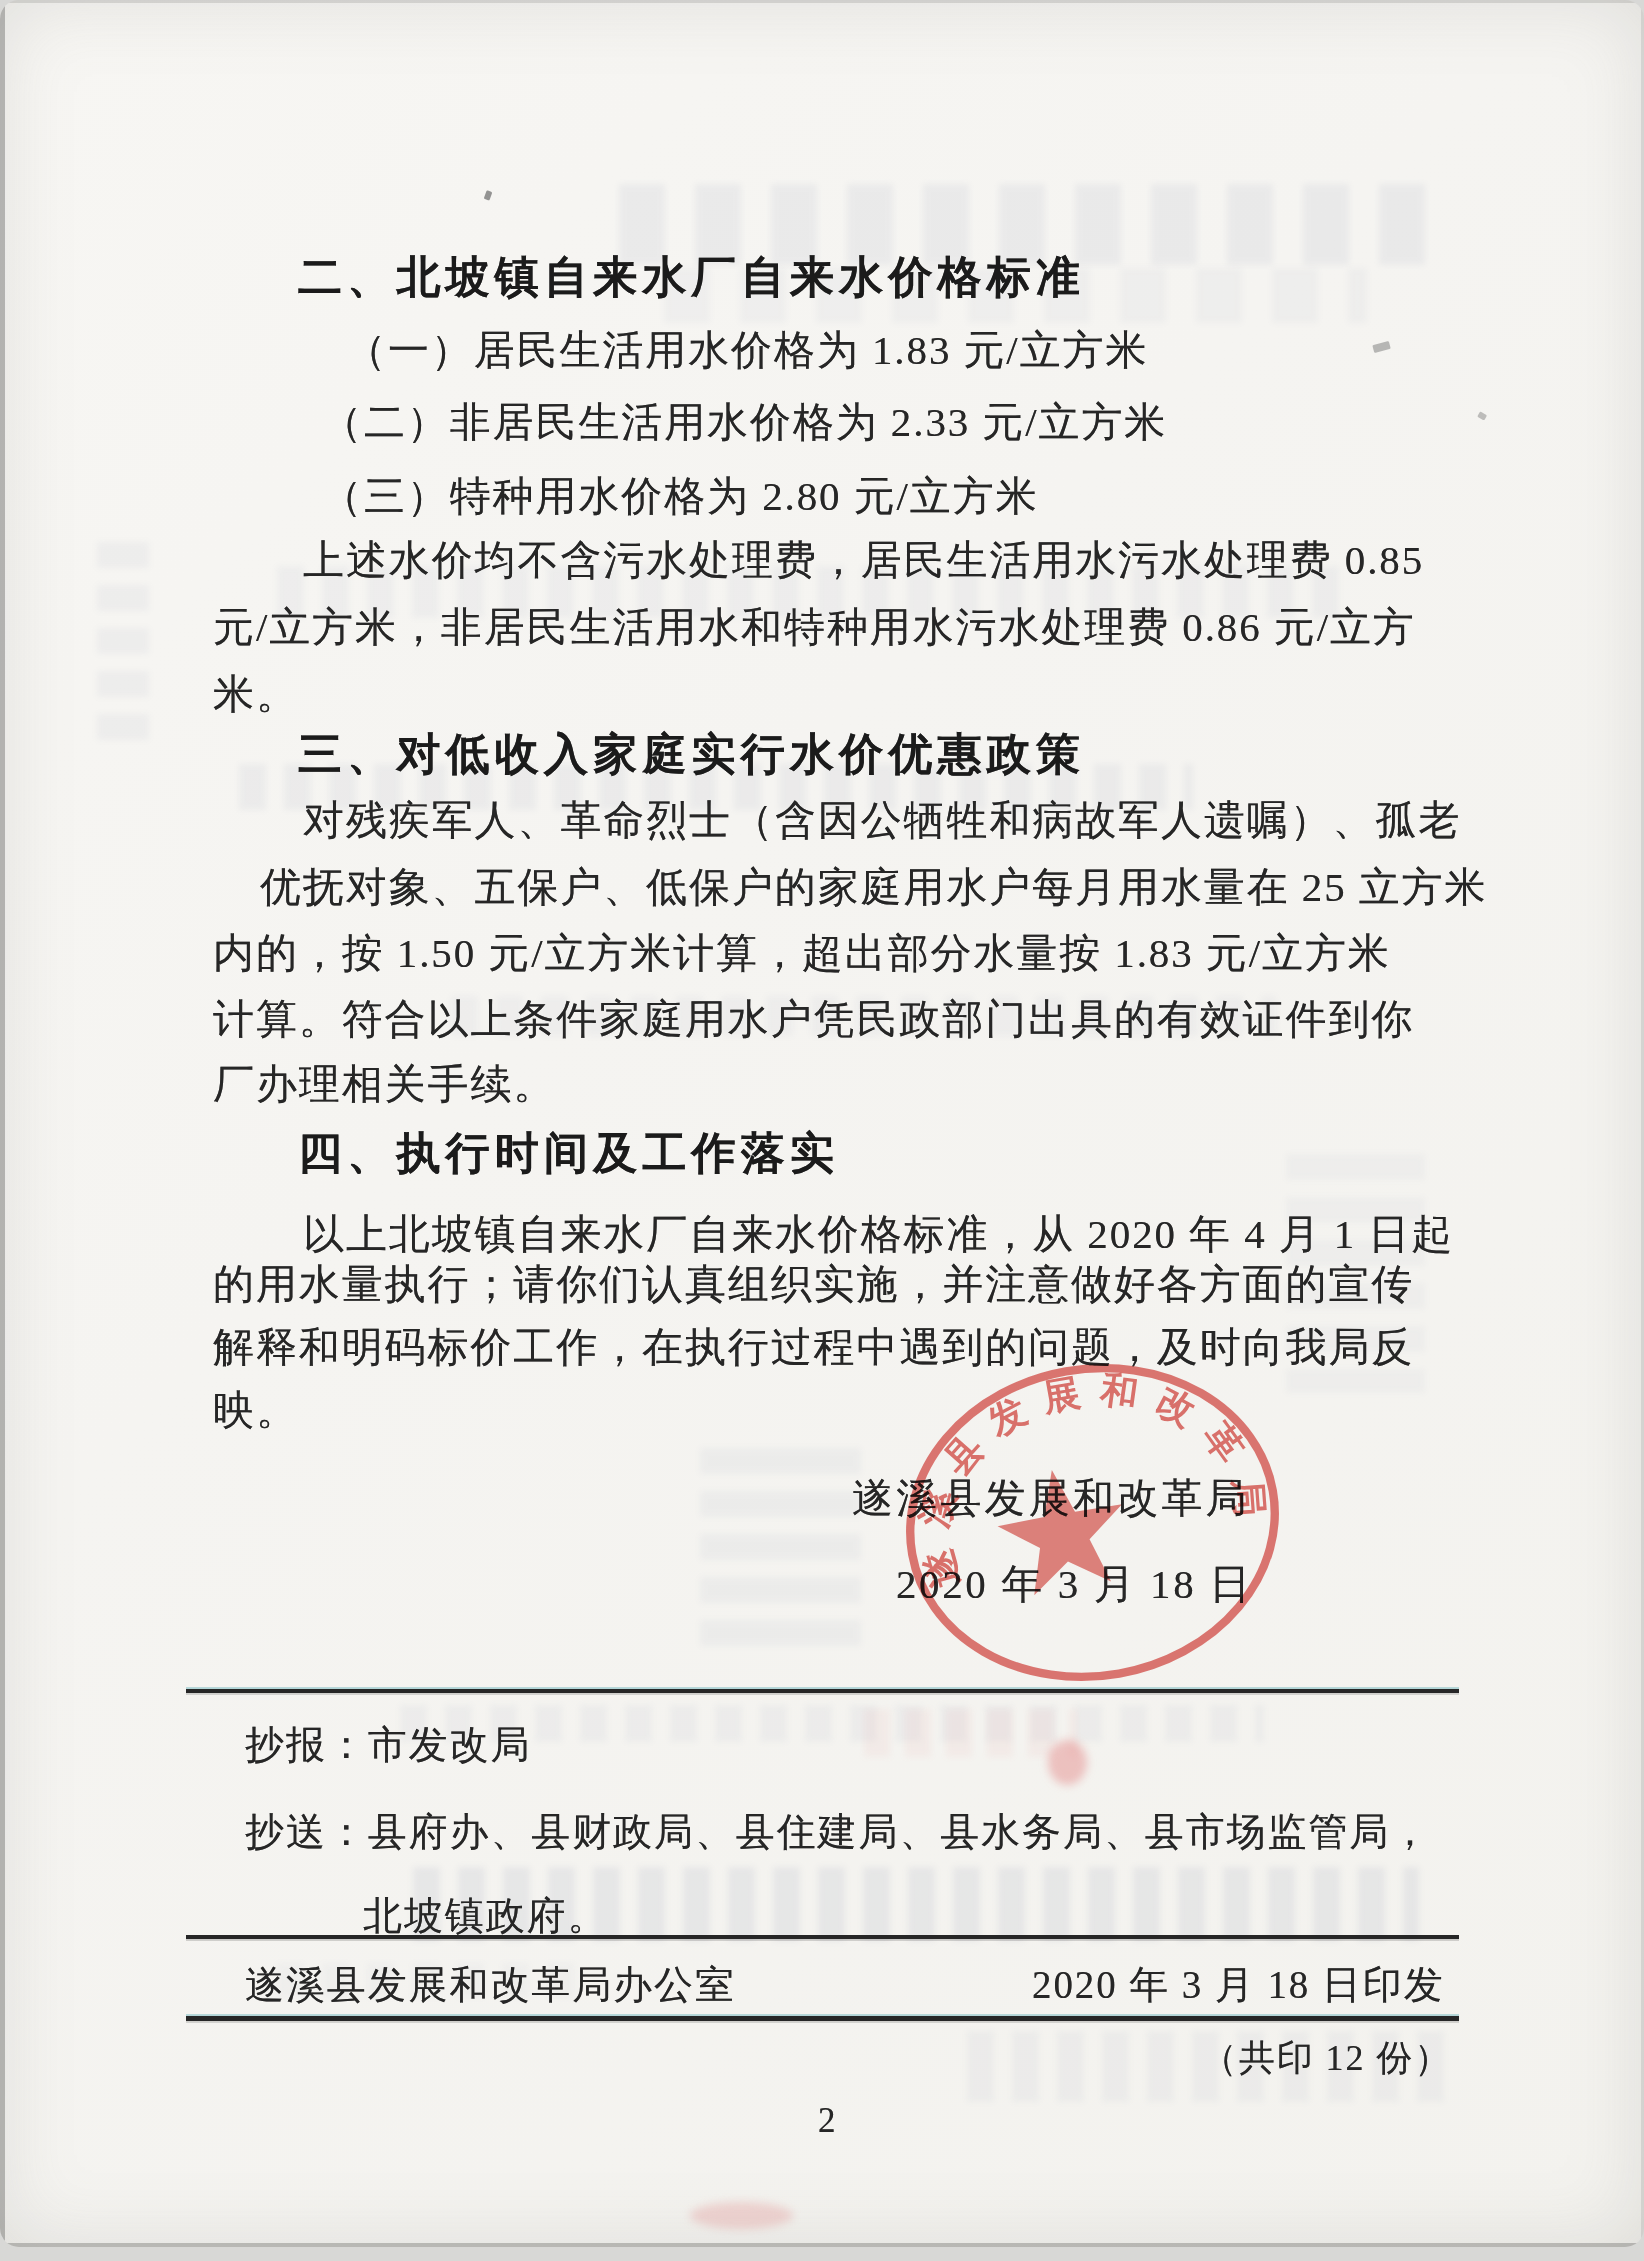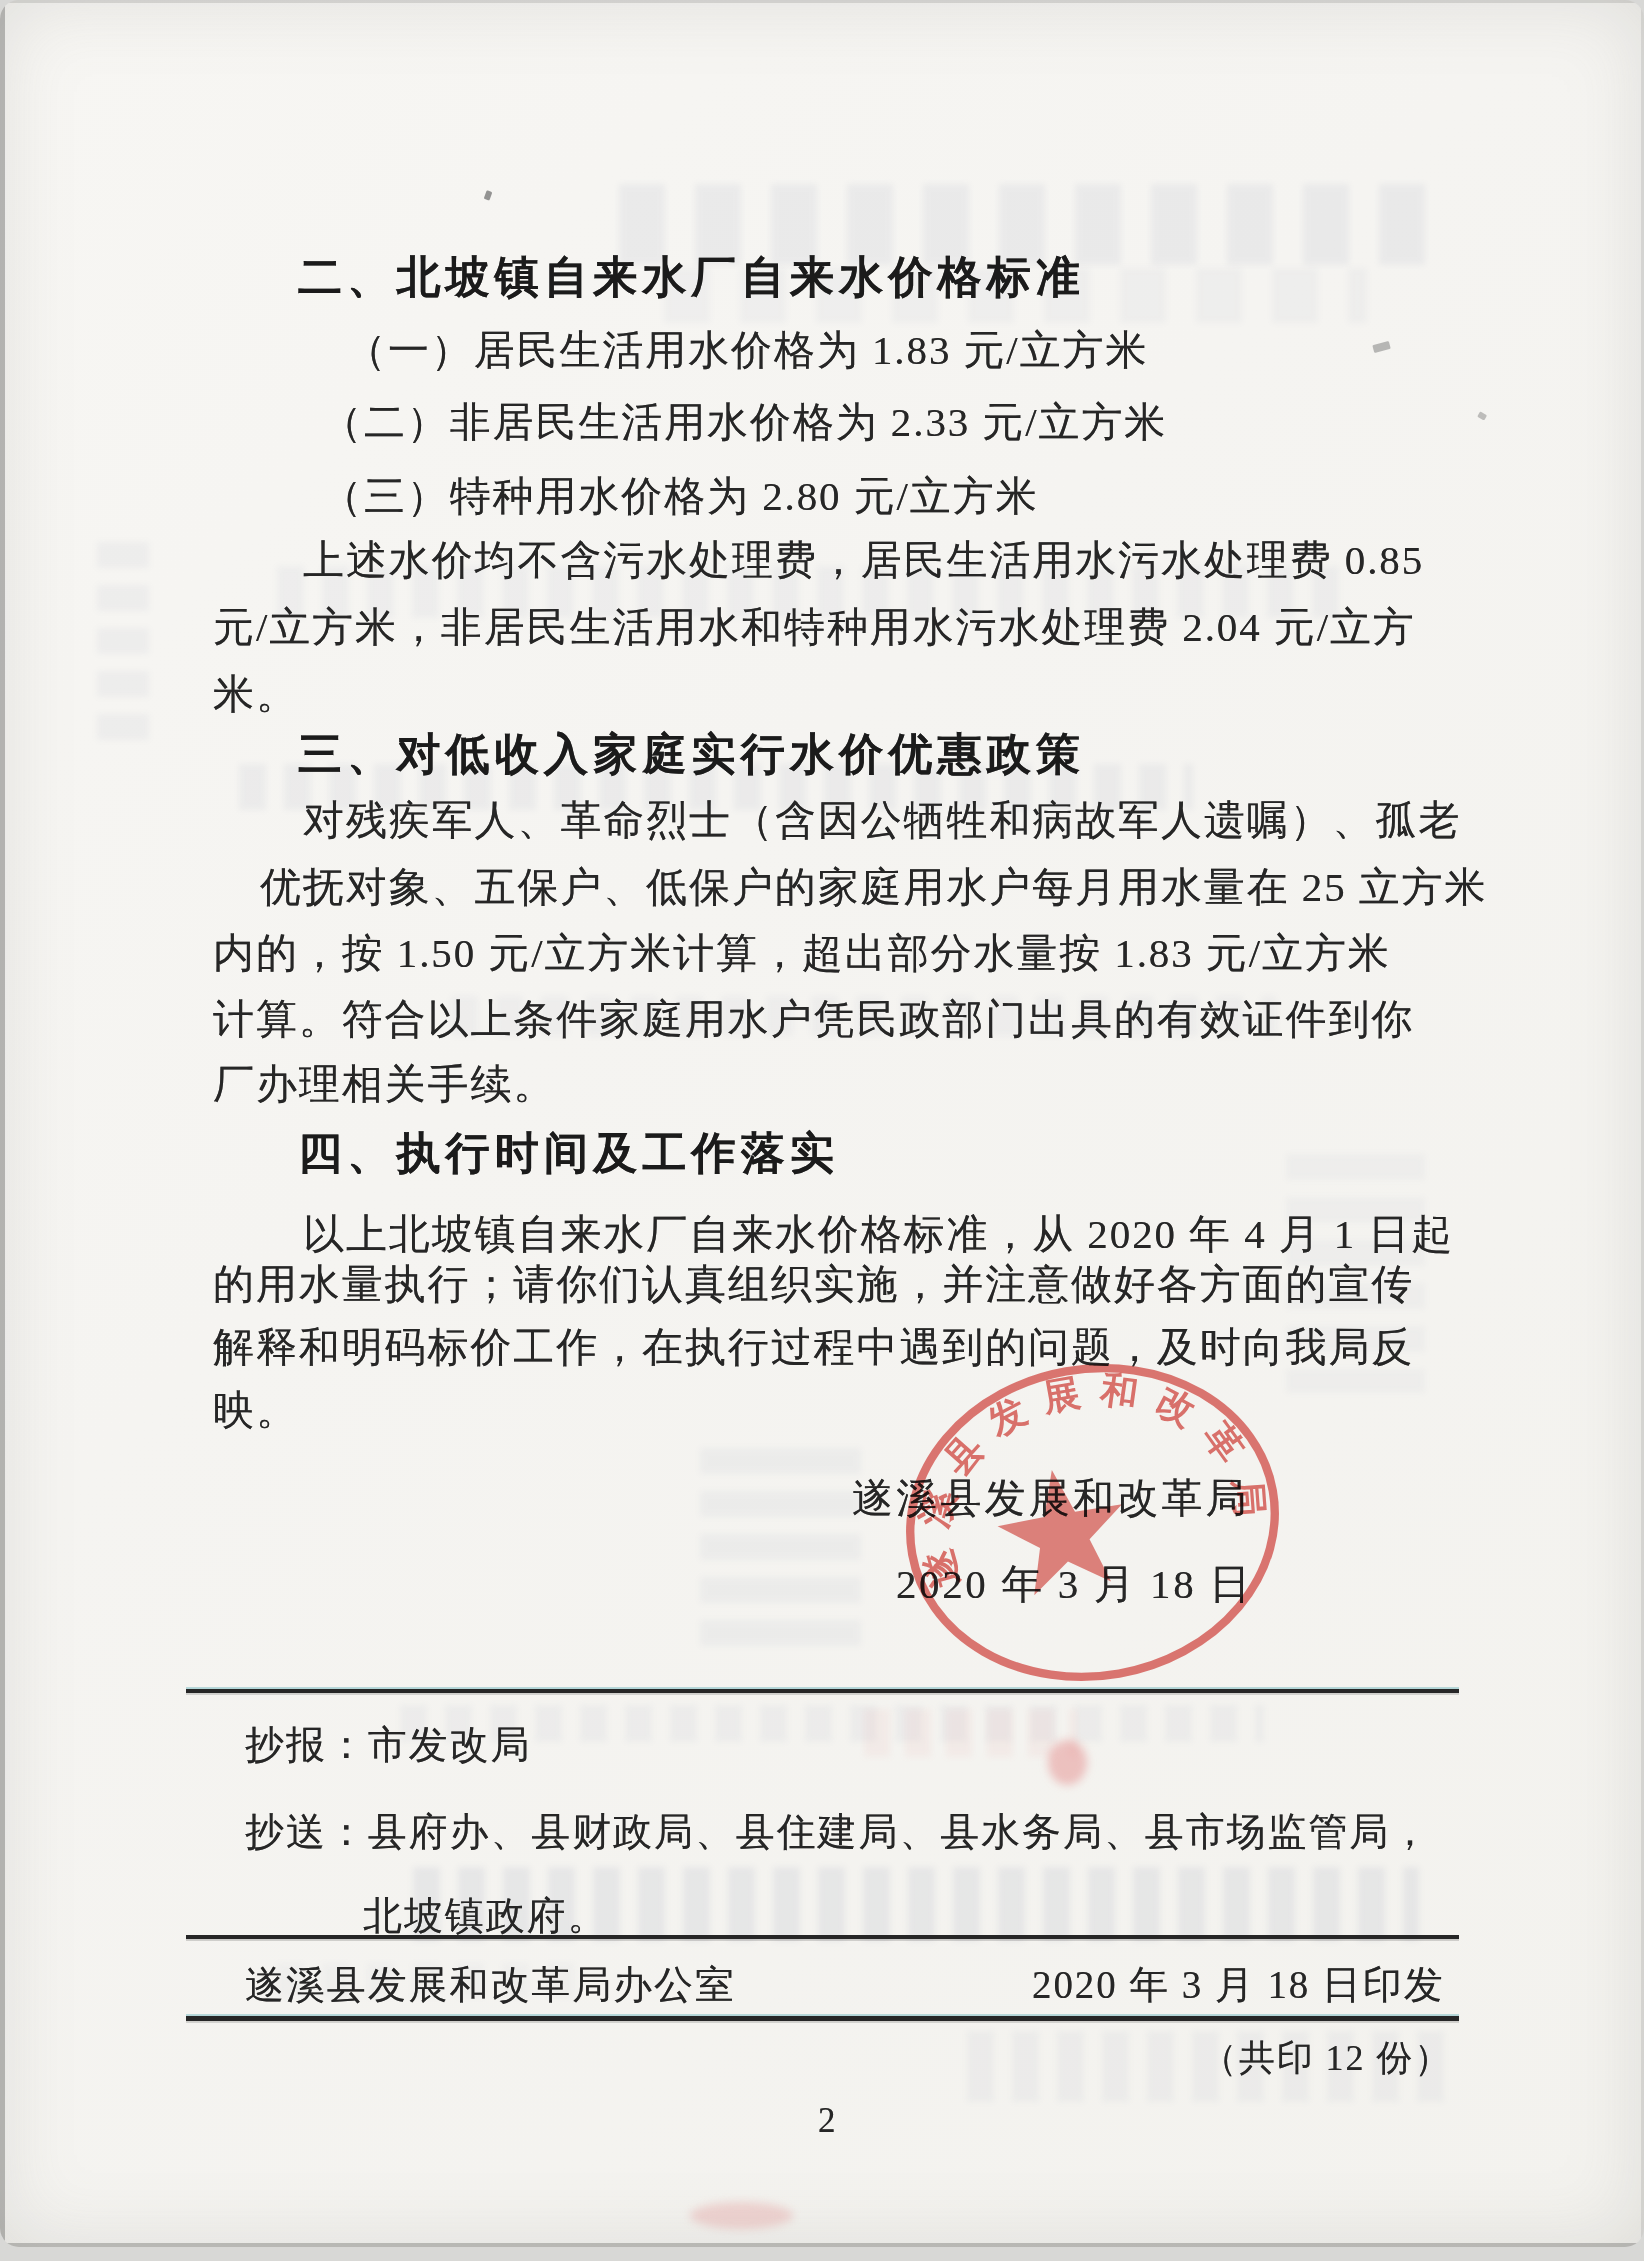--- a/index.html
+++ b/index.html
@@ -75,21 +75,21 @@
   <div class="blob" style="left:690px;top:2202px;width:103px;height:27px;background:rgba(224,130,130,.28);"></div>
   <div class="speck" style="left:485px;top:191px;width:6.4px;height:9px;transform:rotate(20deg);opacity:.7;"></div>
   <div class="speck" style="left:1373px;top:343px;width:17px;height:7.7px;transform:rotate(-15deg);opacity:.45;"></div>
   <div class="speck" style="left:1478px;top:413px;width:8.4px;height:6.4px;transform:rotate(30deg);opacity:.4;"></div>
 
   <div class="heading" style="left:298px;top:255px;">二、北坡镇自来水厂自来水价格标准</div>
   <div class="line" style="left:321px;top:330px;margin-left:24px;">（一）居民生活用水价格为 1.83 元/立方米</div>
   <div class="line" style="left:321px;top:402px;">（二）非居民生活用水价格为 2.33 元/立方米</div>
   <div class="line" style="left:321px;top:476px;">（三）特种用水价格为 2.80 元/立方米</div>
   <div class="line" style="left:303px;top:540px;">上述水价均不含污水处理费，居民生活用水污水处理费 0.85</div>
-  <div class="line" style="left:213px;top:607px;">元/立方米，非居民生活用水和特种用水污水处理费 2.04 元/立方</div>
+  <div class="line" style="left:213px;top:607px;">元/立方米，非居民生活用水和特种用水污水处理费 0.86 元/立方</div>
   <div class="line" style="left:213px;top:674px;">米。</div>
 
   <div class="heading" style="left:298px;top:732px;">三、对低收入家庭实行水价优惠政策</div>
   <div class="line" style="left:303px;top:800px;">对残疾军人、革命烈士（含因公牺牲和病故军人遗嘱）、孤老</div>
   <div class="line" style="left:213px;top:867px;margin-left:47px;">优抚对象、五保户、低保户的家庭用水户每月用水量在 25 立方米</div>
   <div class="line" style="left:213px;top:933px;">内的，按 1.50 元/立方米计算，超出部分水量按 1.83 元/立方米</div>
   <div class="line" style="left:213px;top:999px;">计算。符合以上条件家庭用水户凭民政部门出具的有效证件到你</div>
   <div class="line" style="left:213px;top:1064px;">厂办理相关手续。</div>
 
   <div class="heading" style="left:298px;top:1131px;">四、执行时间及工作落实</div>

